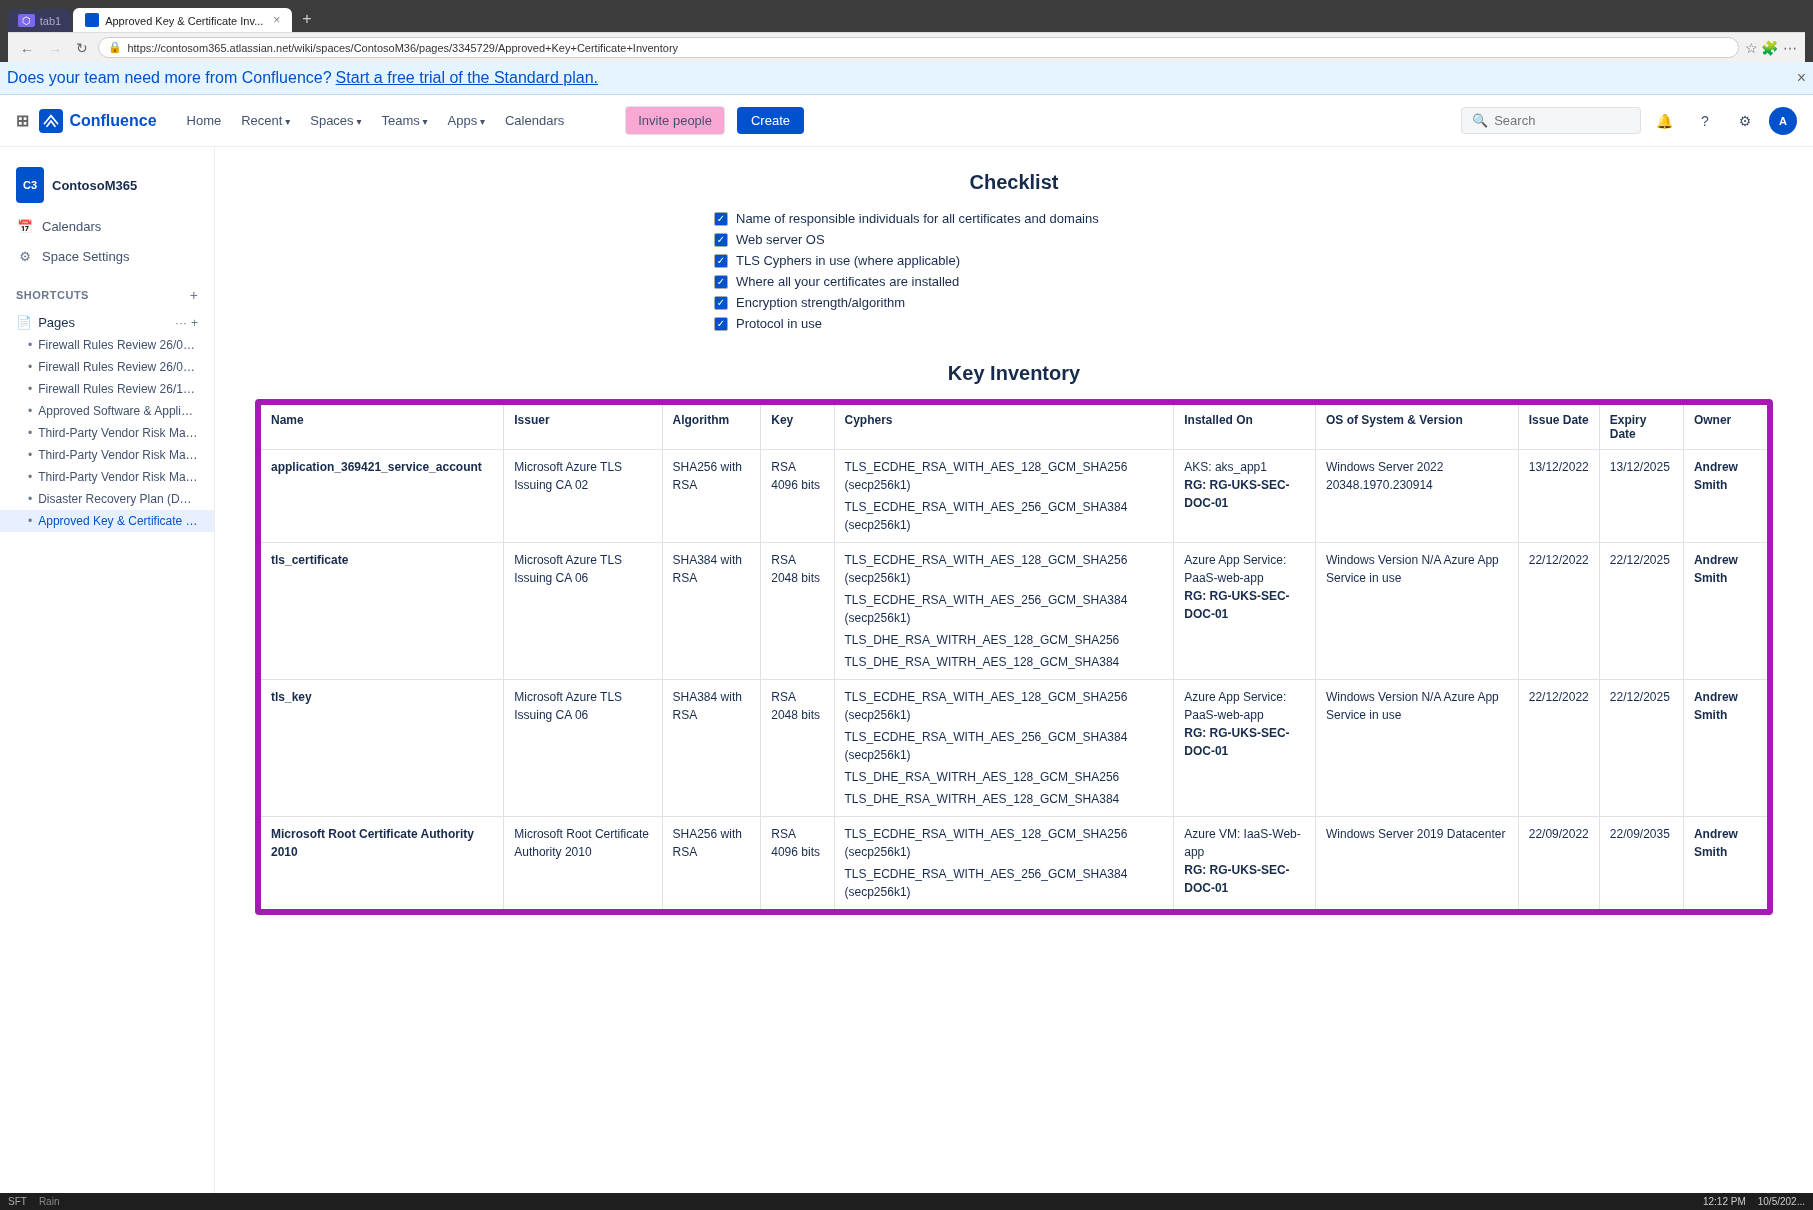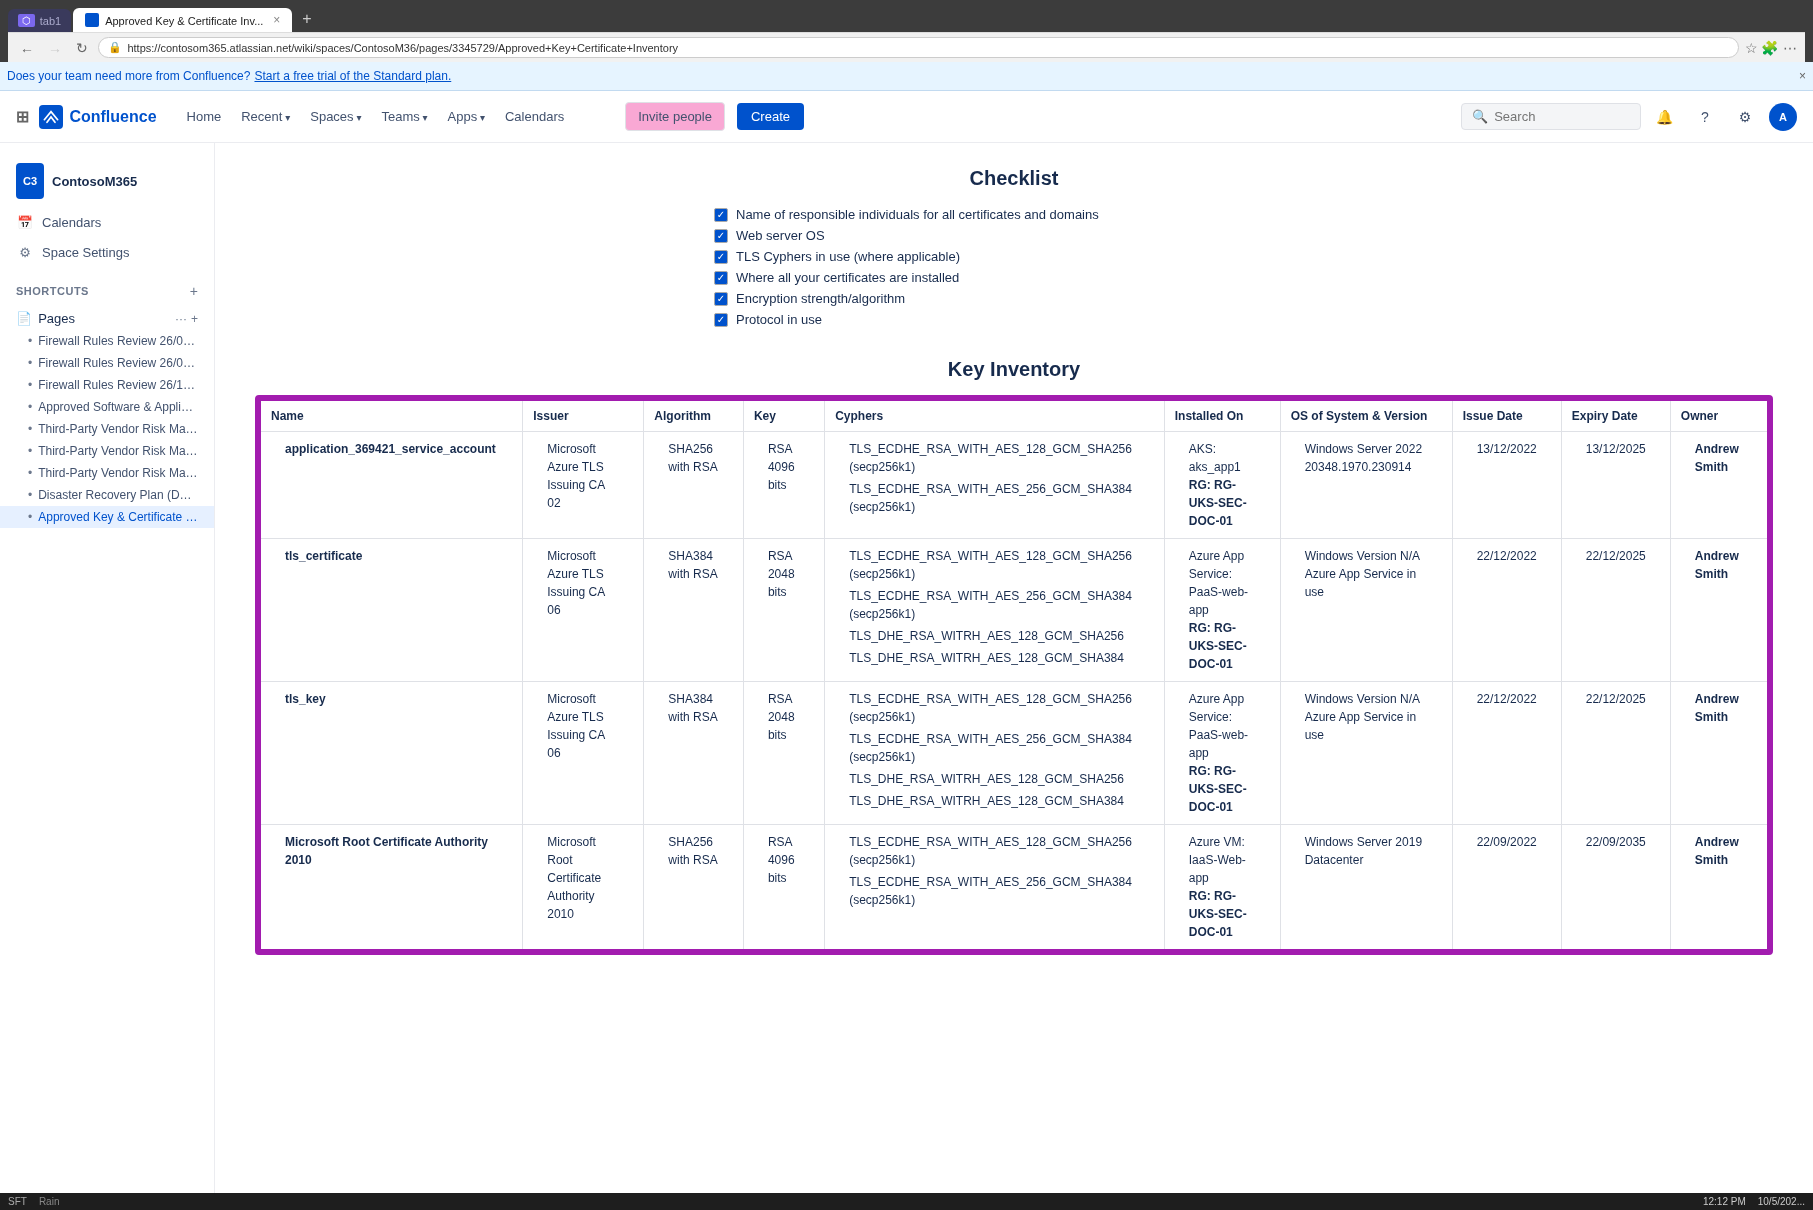--- a/index.html
+++ b/index.html
@@ -8,21 +8,21 @@
     
     .browser-chrome { background: #3c3c3c; padding: 6px 8px 0; }
     .browser-tabs { display: flex; align-items: flex-end; gap: 2px; margin-bottom: 0; }
     .browser-tab { background: #fff; border-radius: 6px 6px 0 0; padding: 5px 12px; font-size: 11px; color: #333; display: flex; align-items: flex-end; gap: 6px; max-width: 220px; }
     .tab-close { margin-left: 4px; color: #888; font-size: 12px; cursor: pointer; }
     .browser-toolbar { background: #f1f1f1; padding: 4px 8px; display: flex; align-items: center; gap: 6px; border-top: 1px solid #ddd; }
     .nav-btn { background: none; border: none; color: #666; font-size: 14px; cursor: pointer; padding: 2px 4px; }
     .nav-btn:disabled { color: #ccc; }
 
     
-    .banner { background: #e6f4ff; border-bottom: 1px solid #c2daf0; text-align: center; padding: 7px; font-size: 12px; color: #0052cc; display: flex; justify-content: flex-start; align-items: center; gap: 4px; }
+    .banner { background: #e6f4ff; border-bottom: 1px solid #c2daf0; text-align: center; padding: 7px; font-size: 16px; color: #0052cc; display: flex; justify-content: flex-start; align-items: center; gap: 4px; }
     .banner a { color: #0052cc; text-decoration: underline; }
 
     
     .top-nav { display: flex; align-items: center; padding: 0 16px; height: 52px; border-bottom: 1px solid #ebecf0; background: #fff; gap: 12px; }
     .nav-logo { display: flex; align-items: center; gap: 6px; font-weight: 700; font-size: 16px; color: #0052cc; }
     .confluence-icon { width: 24px; height: 24px; background: #0052cc; border-radius: 4px; display: flex; align-items: center; justify-content: center; color: white; font-size: 12px; font-weight: bold; }
     .nav-items { display: flex; align-items: center; gap: 0; margin-left: 8px; }
     .nav-item { padding: 6px 10px; border-radius: 4px; cursor: pointer; font-size: 13px; color: #42526e; white-space: nowrap; }
     .nav-item.has-arrow::after { content: ' ▾'; font-size: 10px; }
     .nav-invite { background: #f9a8d4; border: 1px solid #dfe1e6; border-radius: 4px; padding: 6px 12px; cursor: pointer; font-size: 13px; color: #42526e; margin-left: 39px; }
@@ -62,21 +62,21 @@
     .checklist-item { display: flex; align-items: center; gap: 8px; padding: 3px 0; font-size: 13px; color: #172b4d; }
     .checkbox { width: 14px; height: 14px; border: 1px solid #aaa; border-radius: 2px; background: #0052cc; display: flex; align-items: center; justify-content: center; flex-shrink: 0; }
     .checkbox::after { content: '✓'; color: white; font-size: 10px; line-height: 1; }
 
     
     .section-title { font-size: 20px; font-weight: 600; text-align: center; margin-bottom: 14px; color: #172b4d; }
     .table-container { border: 6px solid #a21caf; border-radius: 4px; overflow: hidden; margin-bottom: 20px; }
     table { width: 100%; border-collapse: collapse; font-size: 12px; }
     th { background: #fff; border-bottom: 1px solid #dfe1e6; border-right: 1px solid #dfe1e6; padding: 8px 10px; text-align: left; font-weight: 600; color: #172b4d; vertical-align: top; font-size: 12px; }
     th:last-child { border-right: none; }
-    td { border-bottom: 1px solid #dfe1e6; border-right: 1px solid #dfe1e6; padding: 8px 24px; vertical-align: top; color: #172b4d; font-size: 12px; line-height: 1.5; }
+    td { border-bottom: 1px solid #dfe1e6; border-right: 1px solid #dfe1e6; padding: 8px 10px; vertical-align: top; color: #172b4d; font-size: 12px; line-height: 1.5; }
     td:last-child { border-right: none; }
     tr:last-child td { border-bottom: none; }
     .bold { font-weight: 700; }
     .rg-label { font-weight: 600; color: #172b4d; }
     .cypher-line { display: block; margin-bottom: 4px; }
     .cypher-line:last-child { margin-bottom: 0; }
 
     
     .status-bar { background: #1e1e1e; color: #ccc; font-size: 10px; padding: 3px 8px; display: flex; align-items: center; gap: 12px; }
   </style>

